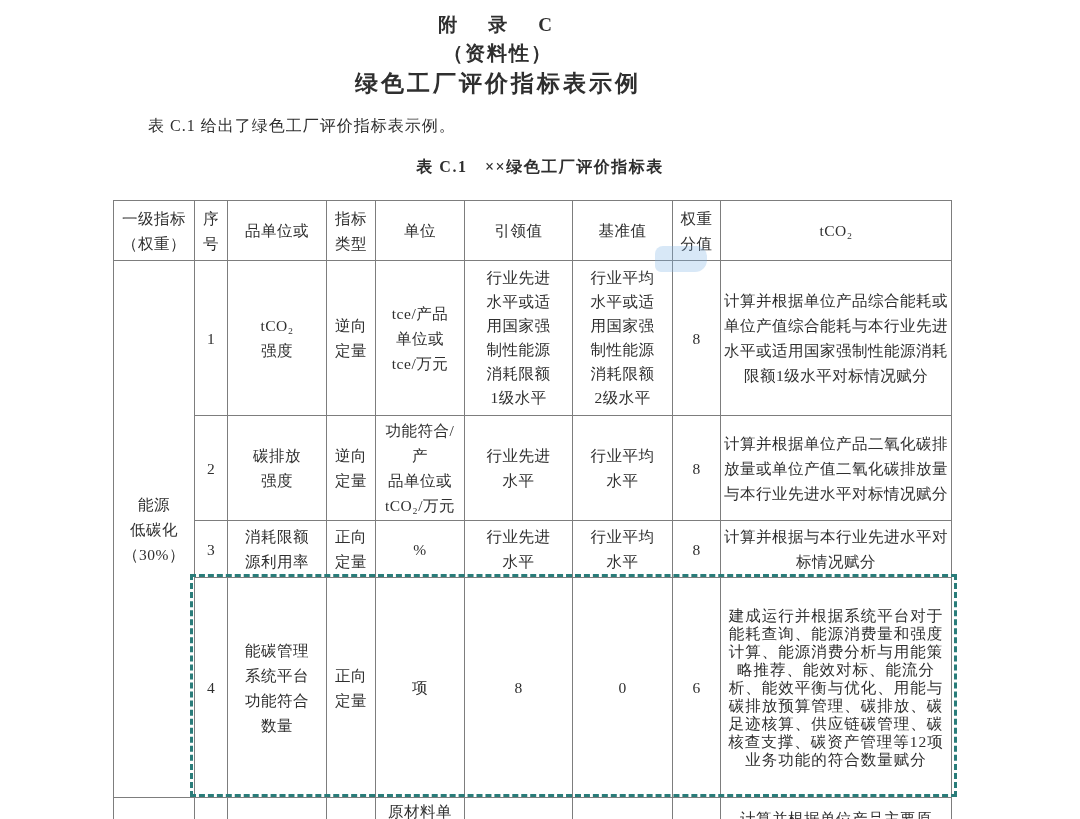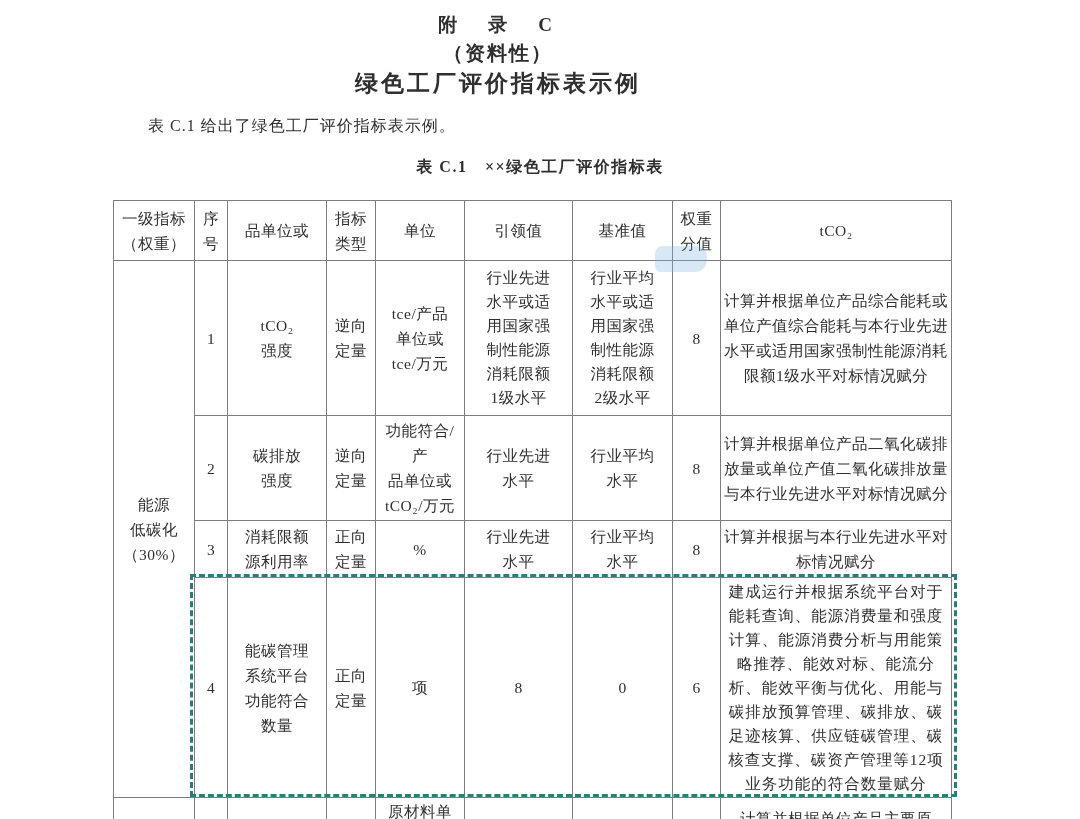--- a/index.html
+++ b/index.html
@@ -39,21 +39,21 @@
   }
   td.rule{
     text-align:justify;
     text-justify:inter-character;
     padding:2px 8px 2px 9px;
     white-space:normal;
     line-height:26px;
     letter-spacing:1.5px;
     font-family:Liberation Serif, serif;
   }
-  td.rule.tight{line-height:24px;letter-spacing:1px;margin-top:48px;}
+  td.rule.tight{line-height:18px;letter-spacing:1px;margin-top:48px;}
   tr.partial td{vertical-align:top;}
   tr.partial td.unit-cut{padding-top:1px;}
   tr.partial td.rule{padding-top:8px;}
 
   .highlight-box{
     position:absolute;
     left:190px;top:574px;
     width:767px;height:223px;
     border:3px dashed #2a7d7a;
     box-sizing:border-box;

